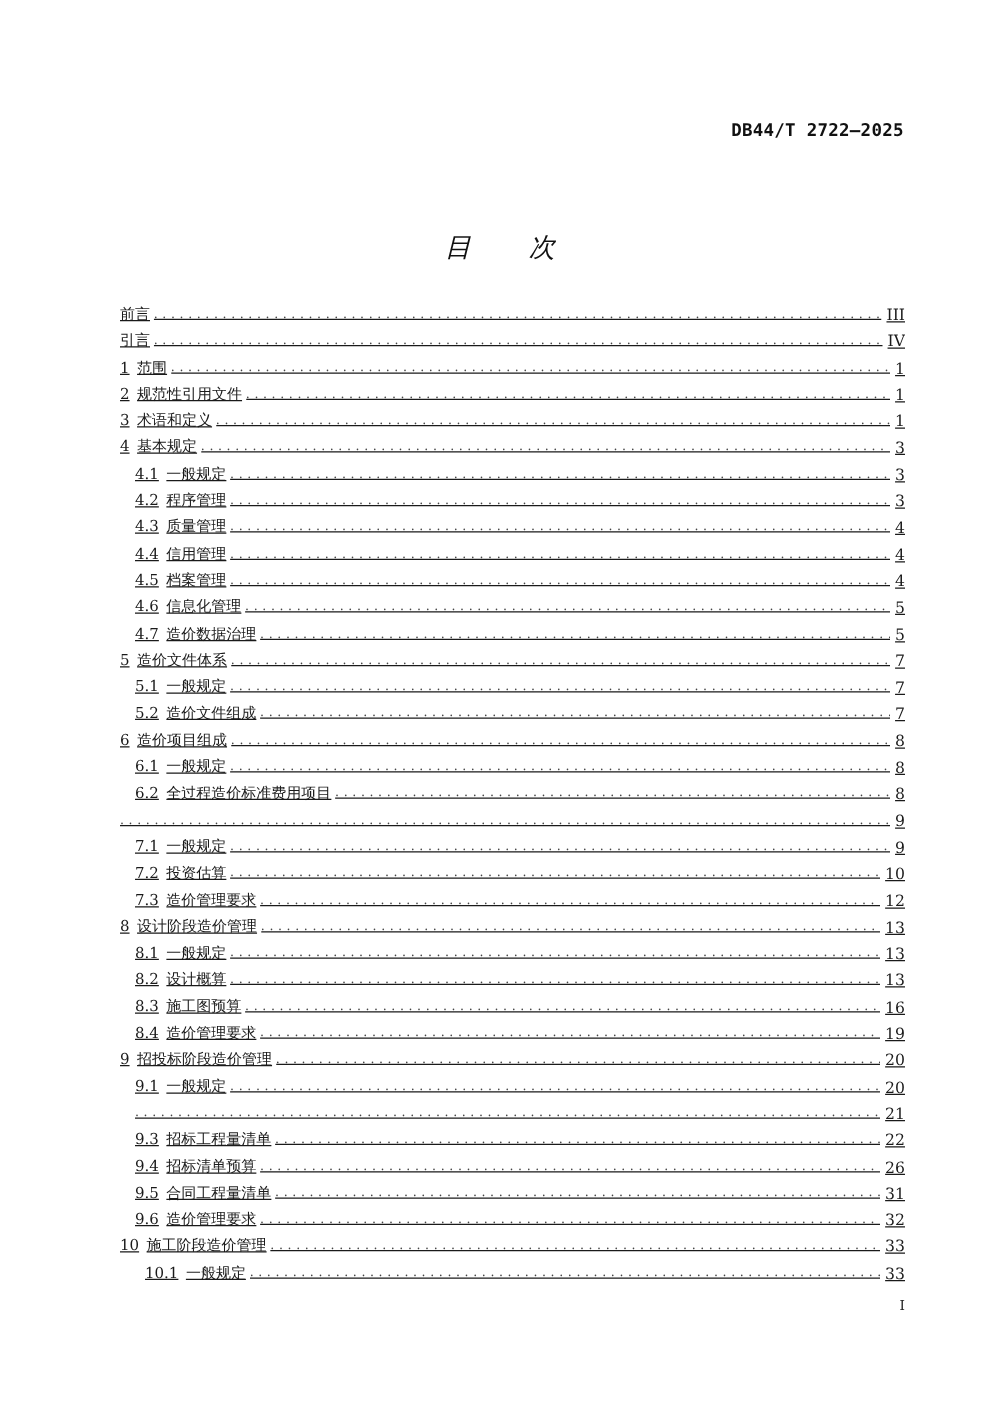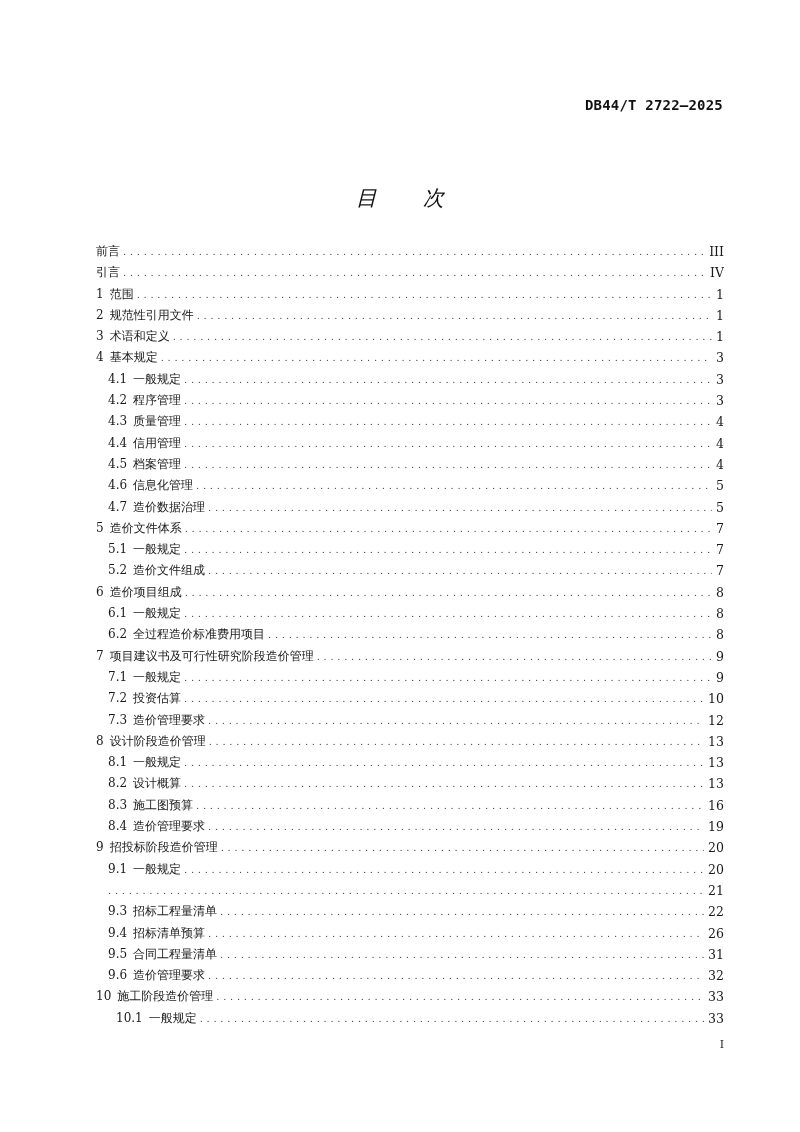--- a/index.html
+++ b/index.html
@@ -46,20 +46,21 @@
     }
     .toc-row {
       display: flex;
       align-items: flex-end;
       height: 21.3px;
       font-size: 12.5px;
       line-height: 21.3px;
       white-space: nowrap;
       overflow: hidden;
       cursor: pointer;
+      text-decoration: underline;
     }
     .toc-row.level-2 { padding-left: 12px; }
     .toc-row.level-2.deep { padding-left: 20px; }
     .toc-label {
       flex: 0 0 auto;
       padding-right: 3px;
       font-family: "DejaVu Sans", "Liberation Sans", sans-serif;
       font-size: 12px;
       color: #1a1a1a;
     }
@@ -194,21 +195,20 @@
         <span class="toc-label"><span class="num">6.1</span><span>一般规定</span></span>
         <span class="toc-leader"></span>
         <span class="toc-page">8</span>
       </div>
       <div class="toc-row level-2">
         <span class="toc-label"><span class="num">6.2</span><span>全过程造价标准费用项目</span></span>
         <span class="toc-leader"></span>
         <span class="toc-page">8</span>
       </div>
       <div class="toc-row">
-        <span class="toc-label"><span class="num">7</span><span>项目建议书及可行性研究阶段造价管理</span></span>
         <span class="toc-leader"></span>
         <span class="toc-page">9</span>
       </div>
       <div class="toc-row level-2">
         <span class="toc-label"><span class="num">7.1</span><span>一般规定</span></span>
         <span class="toc-leader"></span>
         <span class="toc-page">9</span>
       </div>
       <div class="toc-row level-2">
         <span class="toc-label"><span class="num">7.2</span><span>投资估算</span></span>

